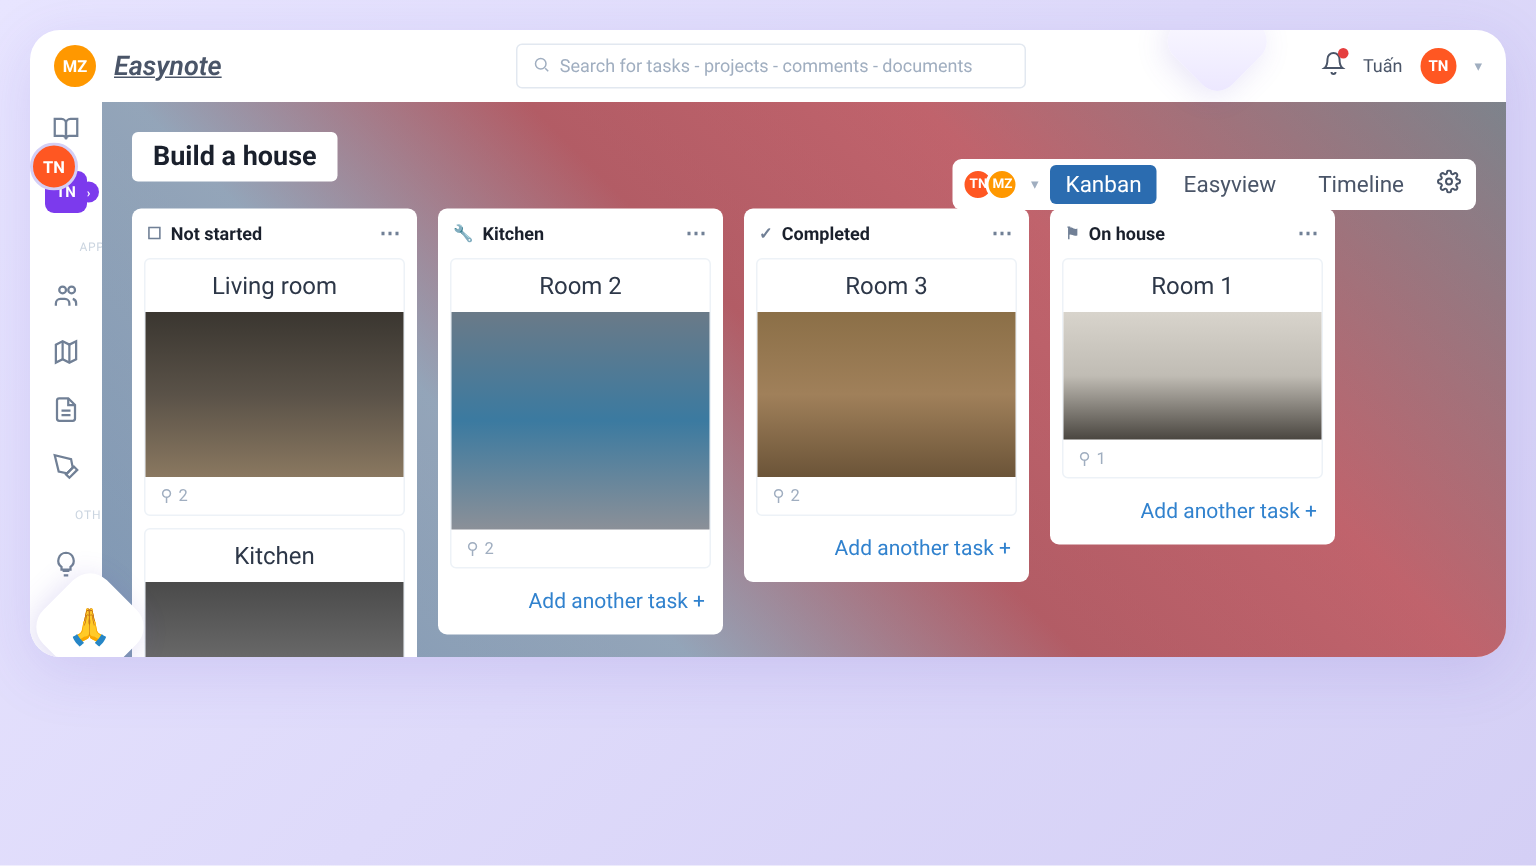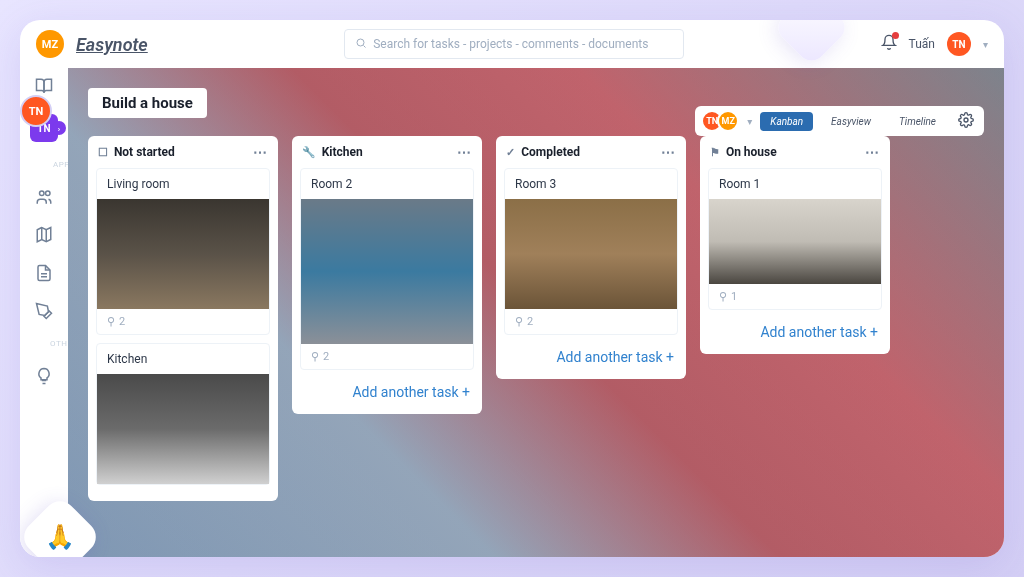--- a/index.html
+++ b/index.html
@@ -1,53 +1,53 @@
 <!DOCTYPE html>
 <html><head>
 <meta charset="utf-8">
 <style>
 * { box-sizing: border-box; margin: 0; padding: 0; font-family: -apple-system, BlinkMacSystemFont, "Segoe UI", Roboto, sans-serif; }
 body { background: linear-gradient(135deg, #e8e5ff 0%, #d4cff5 100%); padding: 20px; min-height: 100vh; }
-.frame { background: #fff; border-radius: 20px; overflow: hidden; width: 984px; height: 537px; margin: 0 auto; position: relative; box-shadow: 0 10px 40px rgba(100,80,200,0.15); display: flex; flex-direction: column; }
+.frame { background: #fff; border-radius: 20px; overflow: hidden; width: 984px; height: 418px; margin: 0 auto; position: relative; box-shadow: 0 10px 40px rgba(100,80,200,0.15); display: flex; flex-direction: column; }
 .topbar { height: 48px; display: flex; align-items: center; padding: 0 16px; gap: 12px; }
 .avatar { width: 28px; height: 28px; border-radius: 50%; display: inline-flex; align-items: center; justify-content: center; font-size: 11px; font-weight: 700; color: #fff; }
 .avatar.mz { background: #ff9800; }
 .avatar.tn { background: #ff5722; }
 .logo { font-size: 18px; font-style: italic; color: #4a5568; font-weight: 600; text-decoration: underline; }
 .search-wrap { flex: 1; display: flex; justify-content: center; }
 .search { width: 340px; height: 30px; border: 1px solid #e2e8f0; border-radius: 4px; display: flex; align-items: center; padding: 0 10px; color: #a0aec0; font-size: 12px; gap: 6px; }
 .notif { position: relative; font-size: 16px; color: #4a5568; }
 .notif-dot { position: absolute; top: -2px; right: -2px; width: 7px; height: 7px; border-radius: 50%; background: #e53e3e; }
 .user-lbl { font-size: 12px; color: #4a5568; }
 .chev { color: #a0aec0; font-size: 10px; }
 .main-row { flex: 1; display: flex; overflow: hidden; }
 .sidebar { width: 48px; display: flex; flex-direction: column; align-items: center; padding-top: 8px; gap: 18px; background: #fff; }
 .sb-icon { width: 20px; height: 20px; color: #718096; display: flex; align-items: center; justify-content: center; font-size: 16px; }
 .sb-avatar { width: 28px; height: 28px; border-radius: 6px; background: #7c3aed; color: #fff; display: flex; align-items: center; justify-content: center; font-size: 10px; font-weight: 700; position: relative; }
 .sb-chev { position: absolute; right: -8px; top: 50%; transform: translateY(-50%); width: 14px; height: 14px; border-radius: 50%; background: #7c3aed; color: #fff; display: flex; align-items: center; justify-content: center; font-size: 8px; }
 .sb-lbl { font-size: 8px; color: #cbd5e0; letter-spacing: 0.5px; margin-left: 40px; }
 .content { flex: 1; background: linear-gradient(rgba(100,120,150,0.3), rgba(100,120,150,0.3)), linear-gradient(45deg, #8ba5c0 0%, #a8b8c8 30%, #d45050 50%, #e85a5a 70%, #888 100%); background-size: cover; position: relative; overflow: hidden; }
 .proj-head { padding: 14px 20px 10px; }
 .proj-tag { font-size: 10px; color: #7c3aed; font-weight: 700; letter-spacing: 1px; }
-.proj-title { display: inline-block; background: #fff; padding: 6px 14px; border-radius: 4px; font-size: 15px; font-weight: 700; color: #1a202c; margin-top: 6px; }
+.proj-title { display: inline-block; background: #fff; padding: 6px 14px; border-radius: 4px; font-size: 18px; font-weight: 700; color: #1a202c; margin-top: 6px; }
 .proj-ctrl { position: absolute; top: 38px; right: 20px; display: flex; align-items: center; gap: 8px; background: #fff; padding: 4px 6px; border-radius: 6px; }
 .mini-av { width: 22px; height: 22px; border-radius: 50%; display: inline-flex; align-items: center; justify-content: center; font-size: 9px; font-weight: 700; color: #fff; margin-left: -6px; border: 2px solid #fff; }
 .mini-av:first-child { margin-left: 0; }
-.view-btn { padding: 4px 10px; font-size: 10px; border-radius: 4px; cursor: pointer; color: #4a5568; font-style: italic; }
+.view-btn { padding: 4px 10px; font-size: 15px; border-radius: 4px; cursor: pointer; color: #4a5568; }
 .view-btn.active { background: #2b6cb0; color: #fff; }
 .gear { font-size: 14px; color: #4a5568; padding: 0 4px; }
 .board { display: flex; gap: 14px; padding: 8px 20px 20px; overflow-x: auto; }
 .col { width: 190px; flex-shrink: 0; }
 .col-head { background: #fff; border-radius: 6px 6px 0 0; padding: 8px 10px; display: flex; align-items: center; justify-content: space-between; font-size: 12px; font-weight: 700; color: #1a202c; }
 .col-head-left { display: flex; align-items: center; gap: 6px; }
 .col-ic { font-size: 11px; color: #718096; }
 .dots { color: #718096; font-size: 14px; letter-spacing: 1px; }
 .col-body { background: #fff; border-radius: 0 0 6px 6px; padding-bottom: 8px; }
 .card { background: #fff; margin: 0 8px 8px; border-radius: 4px; border: 1px solid #edf2f7; }
-.card-title { padding: 8px 10px; font-size: 12px; color: #2d3748; }
+.card-title { padding: 8px 10px; font-size: 16px; color: #2d3748; text-align: center; }
 .card-img { width: 100%; height: 110px; background: linear-gradient(135deg, #6b7280 0%, #9ca3af 100%); position: relative; }
 .card-img.living { background: linear-gradient(180deg, #3a3630 0%, #5a5248 50%, #8a7860 100%); }
 .card-img.kitchen { background: linear-gradient(180deg, #4a4a4a 0%, #6b6b6b 50%, #d0d0d0 100%); }
 .card-img.room2 { background: linear-gradient(180deg, #6a7a88 0%, #3b7aa0 50%, #8b9098 100%); height: 145px; }
 .card-img.room3 { background: linear-gradient(180deg, #8b6f47 0%, #a0805a 50%, #6b5438 100%); }
 .card-img.room1 { background: linear-gradient(180deg, #d8d4cc 0%, #c0bcb4 50%, #4a4640 100%); height: 85px; }
 .card-meta { padding: 6px 10px; font-size: 11px; color: #a0aec0; display: flex; align-items: center; gap: 4px; }
 .add-task { text-align: right; padding: 6px 12px; font-size: 14px; color: #3182ce; cursor: pointer; }
 .float-av { position: fixed; left: 20px; top: 95px; width: 32px; height: 32px; border-radius: 50%; border: 2px solid #d4cff5; display: flex; align-items: center; justify-content: center; color: #fff; font-weight: 700; font-size: 11px; background: #ff5722; z-index: 50; }
 .float-badge { position: absolute; bottom: -10px; left: 10px; width: 60px; height: 60px; background: #fff; border-radius: 16px; transform: rotate(45deg); display: flex; align-items: center; justify-content: center; box-shadow: 0 4px 20px rgba(100,80,200,0.2); z-index: 60; }

